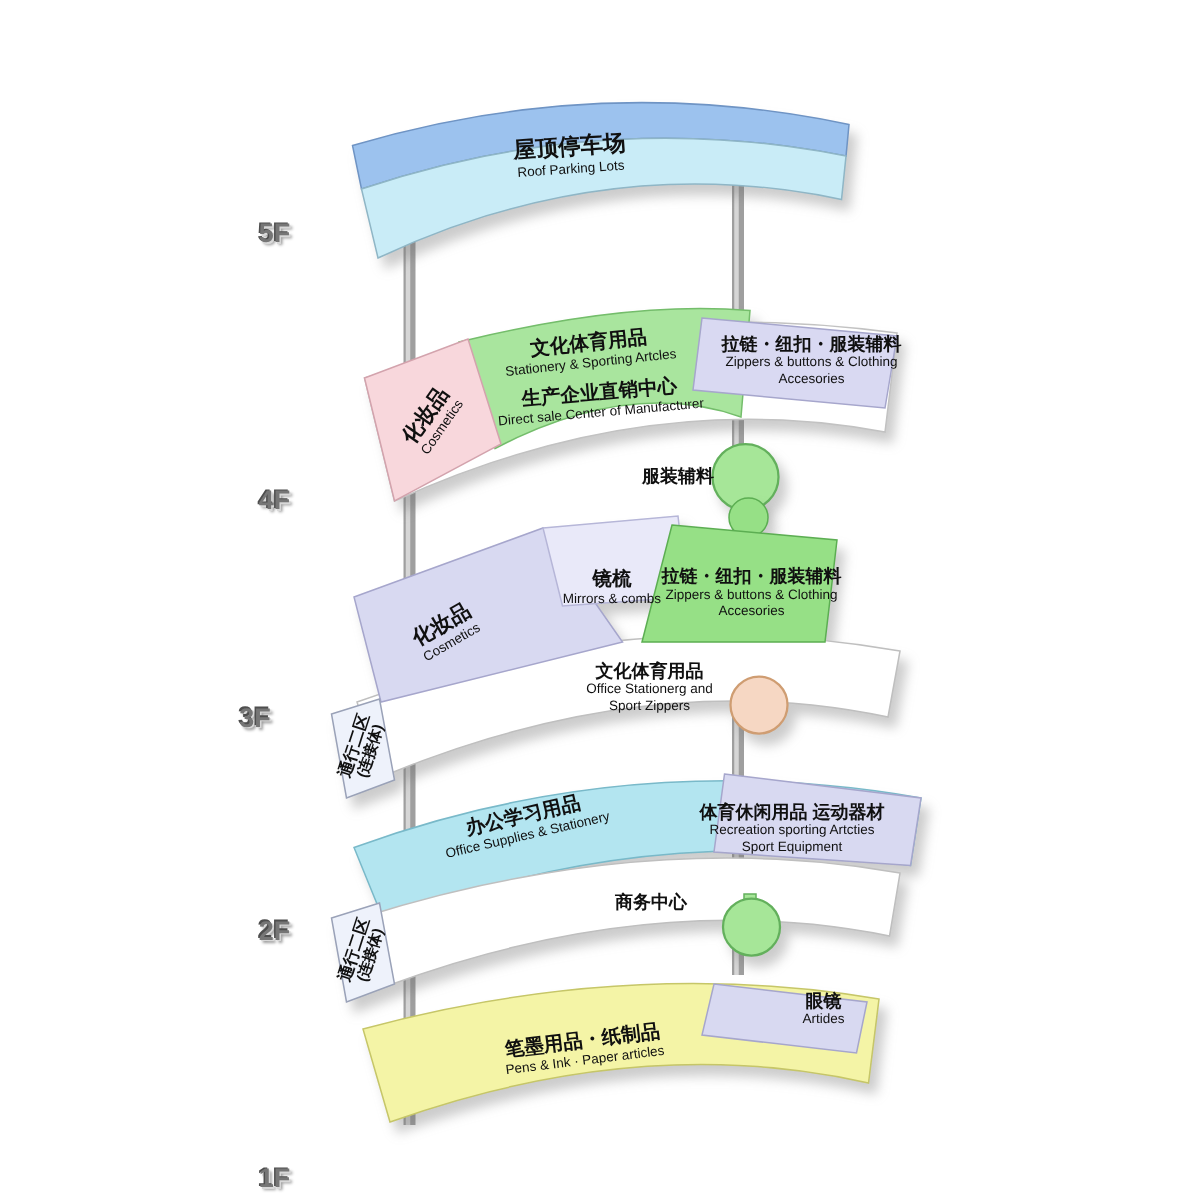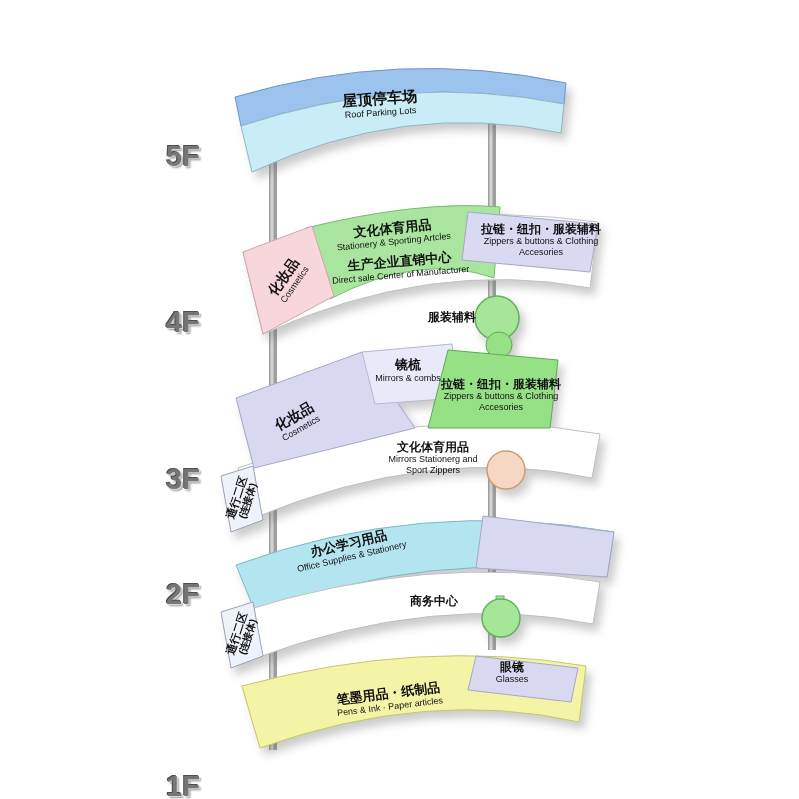--- a/index.html
+++ b/index.html
@@ -5,21 +5,21 @@
   html,body{margin:0;padding:0;background:#ffffff;}
   body{width:799px;height:799px;overflow:hidden;font-family:"Liberation Sans","DejaVu Sans",sans-serif;}
   #stage{position:relative;width:799px;height:799px;background:#ffffff;}
   #shapes{position:absolute;left:0;top:0;}
   .shadowed{filter:drop-shadow(5px 7px 4px rgba(110,110,110,0.35));}
   .lbl{position:absolute;white-space:nowrap;text-align:center;color:#101010;line-height:1.12;}
   .zh{font-weight:bold;}
   .en{font-size:9px;font-weight:normal;}
   .sub{font-size:10px;font-weight:bold;}
   .s15{font-size:15px}.s14{font-size:14px}.s13{font-size:13px}.s12{font-size:12px}.s11{font-size:11px}
-  .floor-tag{position:absolute;transform:translate(-50%,-50%);font-size:29px;font-weight:bold;color:#767676;
+  .floor-tag{position:absolute;transform:translate(-50%,-50%);font-size:18px;font-weight:bold;color:#767676;
     text-shadow:-1px -1px 0 #4e4e4e, 1px 1px 0 #d8d8d8, 2px 2px 2px #9a9a9a;}
 </style>
 </head>
 <body>
 
 <div id="stage">
 
   <svg id="shapes" width="799" height="799" viewBox="0 0 799 799">
 
     <g>
@@ -63,23 +63,23 @@
       <path d="M221,612 L253,602 L263,656 L231,668 Z" fill="#eef2fb" stroke="#9aa2b8"></path>
     </g>
 
     <g class="shadowed">
       <path d="M242,686 Q420,638 586,666 L579,722 Q428,688 260,748 Z" fill="#f4f4a6" stroke="#c6c668"></path>
       <path d="M476,656 L578,668 L571,702 L468,690 Z" fill="#d8d9f1" stroke="#a6a6cc"></path>
     </g>
   </svg>
 
   <div class="floor-tag" style="left:183px;top:156px">5F</div>
-  <div class="floor-tag" style="left:183px;top:322px">4F</div>
-  <div class="floor-tag" style="left:183px;top:479px">3F</div>
-  <div class="floor-tag" style="left:183px;top:594px">2F</div>
+  <div class="floor-tag" style="left:183px;top:334px">4F</div>
+  <div class="floor-tag" style="left:170px;top:479px">3F</div>
+  <div class="floor-tag" style="left:183px;top:621px">2F</div>
   <div class="floor-tag" style="left:183px;top:786px">1F</div>
 
   <div class="lbl" style="left:380px;top:104px;transform:translate(-50%,-50%) rotate(-4deg)">
     <div class="zh s15">屋顶停车场</div>
     <div class="en">Roof Parking Lots</div>
   </div>
 
   <div class="lbl" style="left:393px;top:234px;transform:translate(-50%,-50%) rotate(-6deg)">
     <div class="zh s13">文化体育用品</div>
     <div class="en">Stationery &amp; Sporting Artcles</div>
@@ -94,57 +94,62 @@
   </div>
   <div class="lbl" style="left:541px;top:240px;transform:translate(-50%,-50%)">
     <div class="zh s12">拉链・纽扣・服装辅料</div>
     <div class="en">Zippers &amp; buttons &amp; Clothing</div>
     <div class="en">Accesories</div>
   </div>
   <div class="lbl" style="left:452px;top:318px;transform:translate(-50%,-50%)">
     <div class="zh s12">服装辅料</div>
   </div>
 
-  <div class="lbl" style="left:408px;top:370px;transform:translate(-50%,-50%)">
+  <div class="lbl" style="left:408px;top:391px;transform:translate(-50%,-50%)">
     <div class="zh s13">镜梳</div>
     <div class="en">Mirrors &amp; combs</div>
   </div>
   <div class="lbl" style="left:297px;top:421px;transform:translate(-50%,-50%) rotate(-30deg)">
     <div class="zh s14">化妆品</div>
     <div class="en">Cosmetics</div>
   </div>
   <div class="lbl" style="left:501px;top:395px;transform:translate(-50%,-50%)">
     <div class="zh s12">拉链・纽扣・服装辅料</div>
     <div class="en">Zippers &amp; buttons &amp; Clothing</div>
     <div class="en">Accesories</div>
   </div>
   <div class="lbl" style="left:433px;top:458px;transform:translate(-50%,-50%)">
     <div class="zh s12">文化体育用品</div>
-    <div class="en">Mirrors Stationerg and</div>
+    <div class="en">Office Stationerg and</div>
     <div class="en">Sport Zippers</div>
   </div>
   <div class="lbl" style="left:242px;top:499px;transform:translate(-50%,-50%) rotate(-72deg)">
     <div class="zh s11">通行二区</div>
     <div class="sub">(连接体)</div>
   </div>
 
   <div class="lbl" style="left:350px;top:549px;transform:translate(-50%,-50%) rotate(-13deg)">
     <div class="zh s13">办公学习用品</div>
     <div class="en">Office Supplies &amp; Stationery</div>
+  </div>
+  <div class="lbl" style="left:528px;top:552px;transform:translate(-50%,-50%)">
+    <div class="zh s12">体育休闲用品 运动器材</div>
+    <div class="en">Recreation sporting Artcties</div>
+    <div class="en">Sport Equipment</div>
   </div>
   <div class="lbl" style="left:434px;top:602px;transform:translate(-50%,-50%)">
     <div class="zh s12">商务中心</div>
   </div>
   <div class="lbl" style="left:242px;top:635px;transform:translate(-50%,-50%) rotate(-72deg)">
     <div class="zh s11">通行二区</div>
     <div class="sub">(连接体)</div>
   </div>
 
   <div class="lbl" style="left:389px;top:699px;transform:translate(-50%,-50%) rotate(-7deg)">
     <div class="zh s13">笔墨用品・纸制品</div>
     <div class="en">Pens &amp; Ink · Paper articles</div>
   </div>
-  <div class="lbl" style="left:512px;top:673px;transform:translate(-50%,-50%)">
+  <div class="lbl" style="left:549px;top:673px;transform:translate(-50%,-50%)">
     <div class="zh s12">眼镜</div>
-    <div class="en">Glasses</div>
+    <div class="en">Artides</div>
   </div>
 
 </div>
 
 </body></html>

